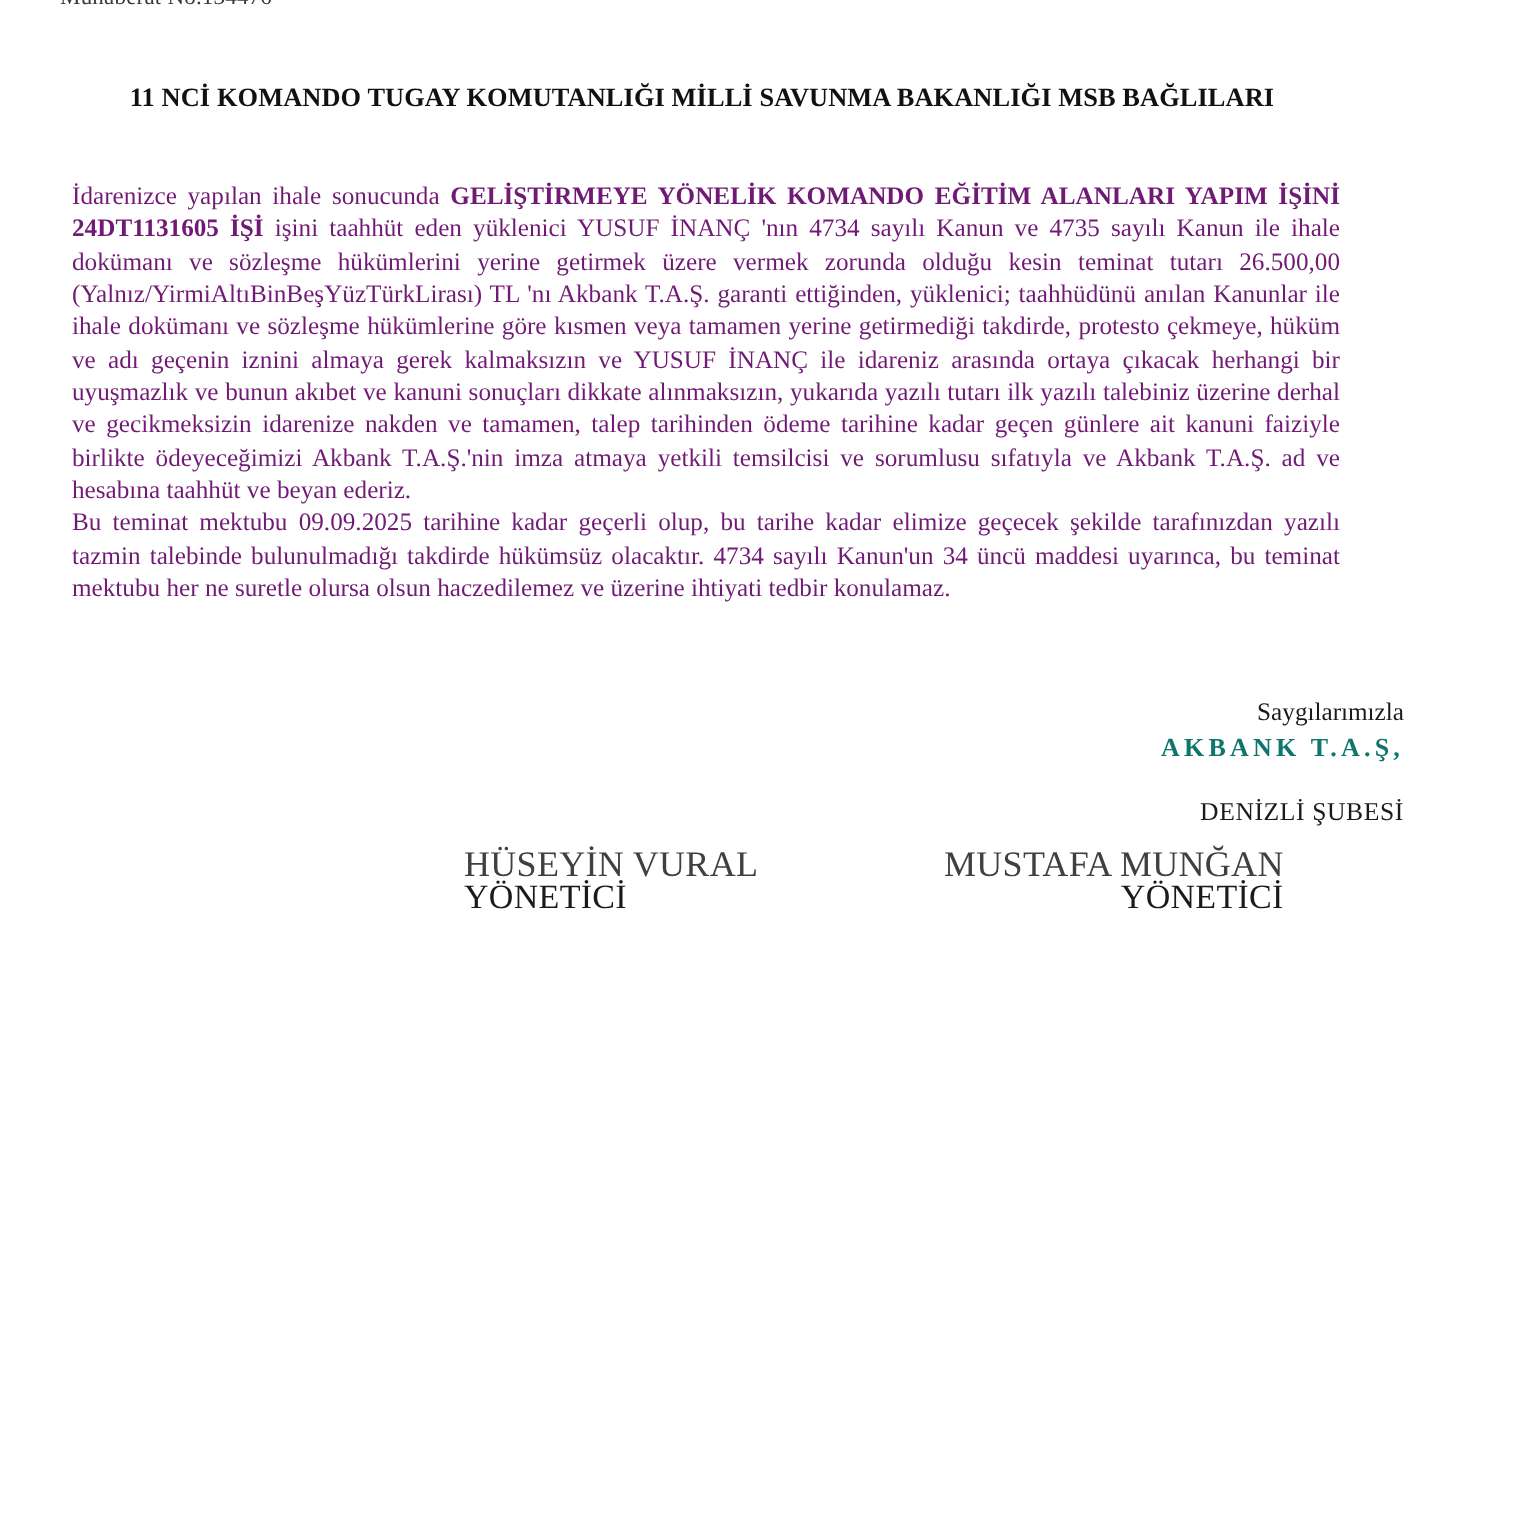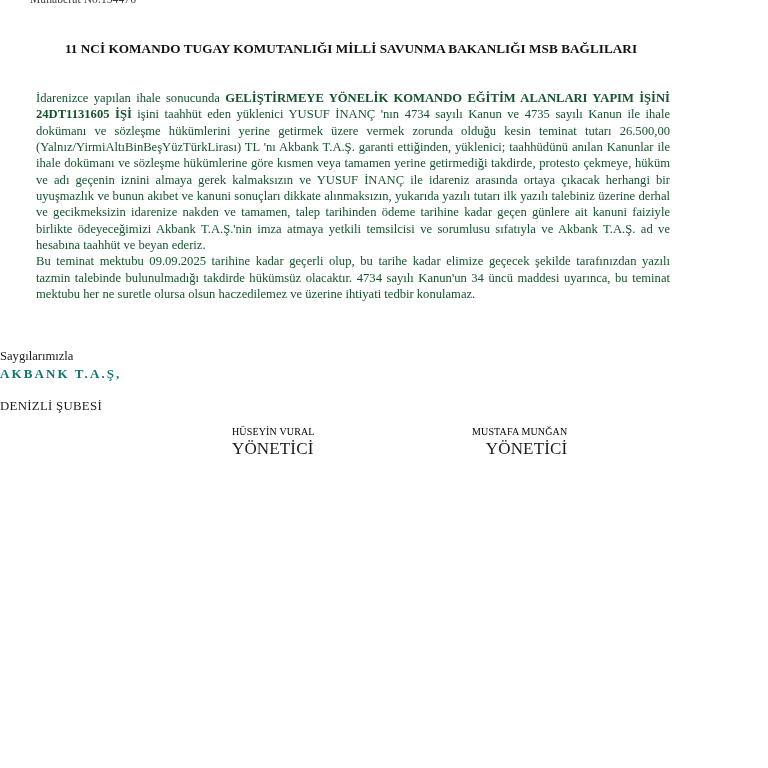--- a/index.html
+++ b/index.html
@@ -58,38 +58,38 @@
     right: 32px;
     top: 90px;
   }
 
   p.para {
     margin: 0;
     text-align: justify;
     text-justify: inter-word;
     font-size: 12.6px;
     line-height: 16.35px;
-    color: #14532d;
+    color: #701a75;
     hyphens: none;
   }
 
   p.para + p.para {
   }
 
   .bold {
     font-weight: bold;
   }
 
   
   .closing {
     position: absolute;
     top: 348px;
     left: 0;
     right: 0;
-    text-align: left;
+    text-align: right;
   }
   .closing .regards {
     font-size: 12.6px;
     line-height: 16px;
     color: #1a1a1a;
   }
   .closing .bank-name {
     font-size: 13px;
     font-weight: bold;
     letter-spacing: 2.1px;
@@ -115,23 +115,23 @@
     flex-direction: row;
   }
   .sig {
     width: 240px;
   }
   .sig:last-child {
     width: auto;
     text-align: right;
   }
   .sig .sig-name {
-    font-size: 10px;
+    font-size: 18px;
     line-height: 16.5px;
-    color: #000000;
+    color: #404040;
     letter-spacing: .15px;
     white-space: nowrap;
   }
   .sig .sig-role {
     font-size: 17px;
     line-height: 16.5px;
     color: #1a1a1a;
     letter-spacing: .15px;
   }
 </style>

